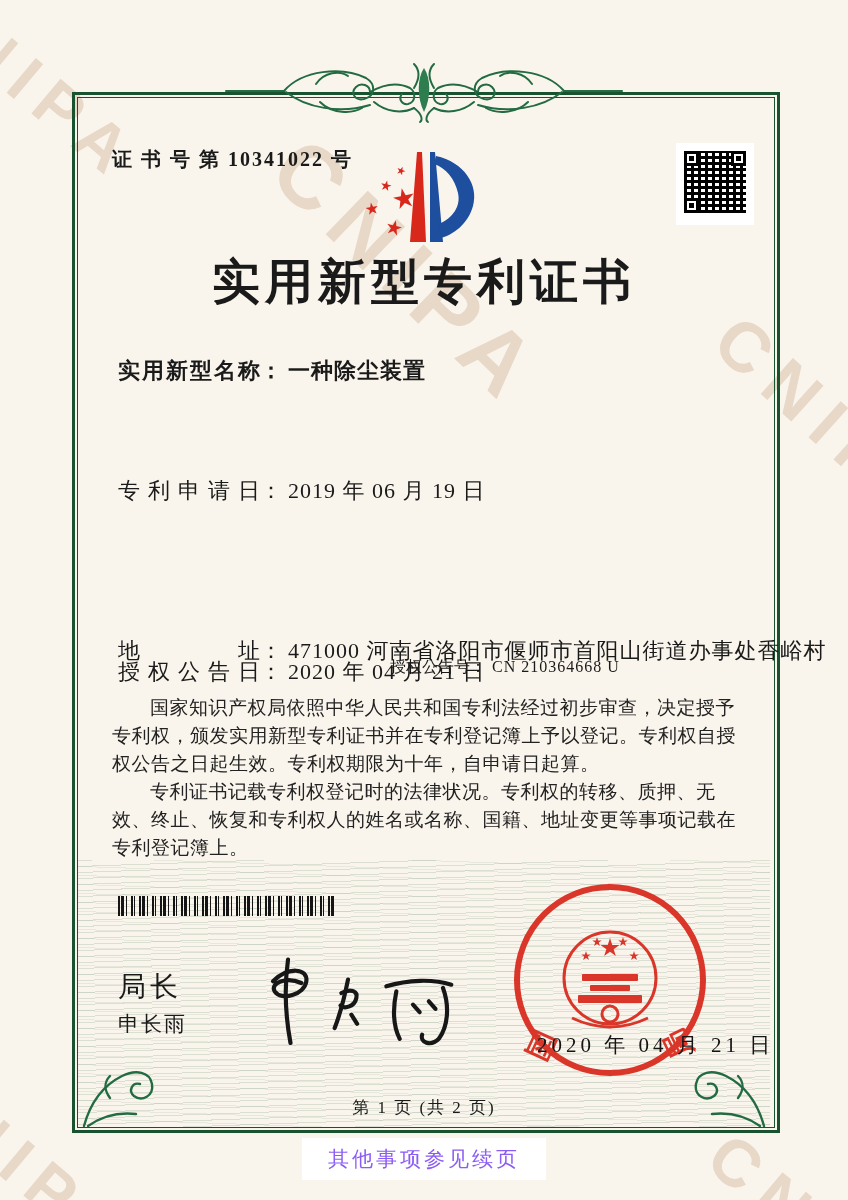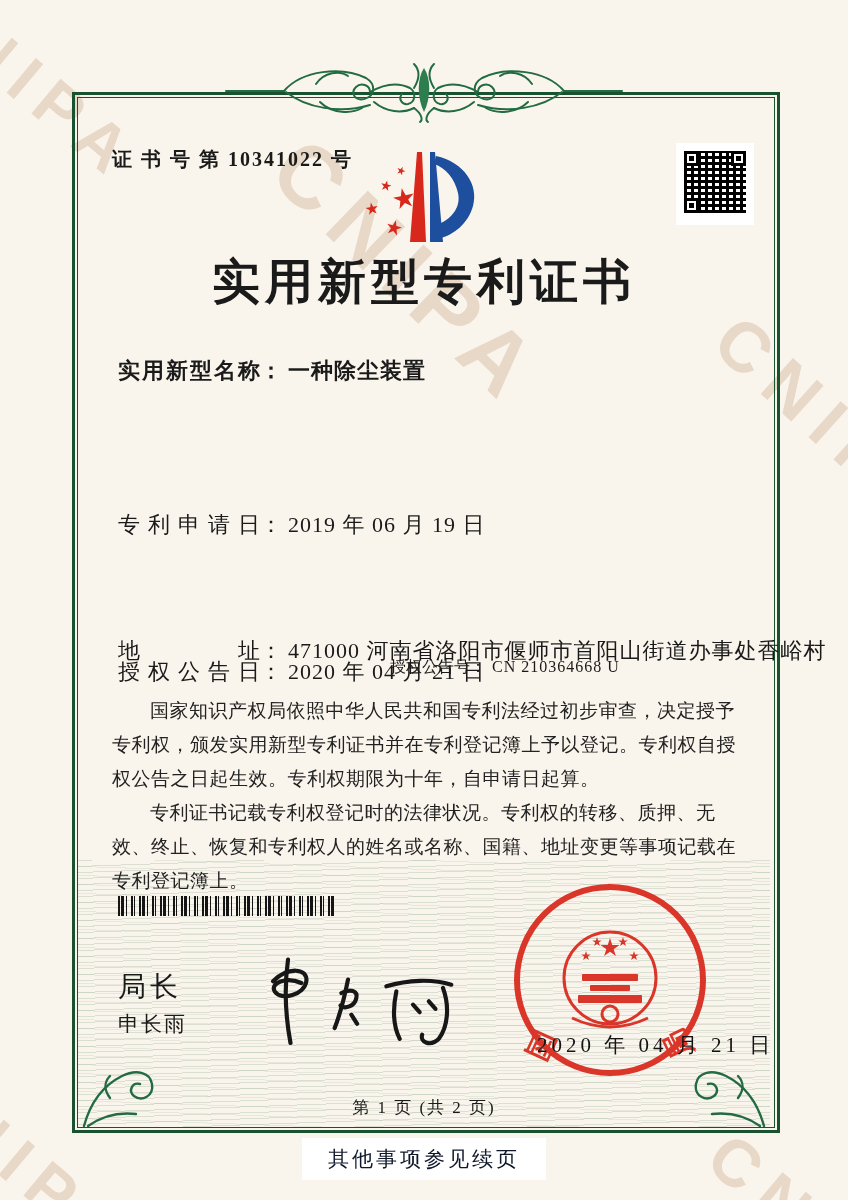--- a/index.html
+++ b/index.html
@@ -50,21 +50,21 @@
   .flabel{
     display:inline-block;width:142px;text-align:justify;text-align-last:justify;
     text-justify:inter-character;word-break:break-all;vertical-align:bottom;
   }
   .colon{display:inline-block;margin-right:6px;}
   .fvalue{letter-spacing:1px;}
   .grant-no{position:absolute;left:390px;font-size:16px;white-space:nowrap;}
   
   .bodytext{
     position:absolute;left:112px;top:694px;width:636px;
-    font-size:19px;line-height:34px;letter-spacing:0.5px;color:#222;
+    font-size:19px;line-height:28px;letter-spacing:0.5px;color:#222;
   }
   .bodytext p{margin:0;text-indent:2em;}
   
   .barcode{
     position:absolute;left:118px;top:896px;width:218px;height:20px;z-index:3;
     background:repeating-linear-gradient(90deg,
       #151515 0 2px, rgba(0,0,0,0) 2px 3px,
       #151515 3px 6px, rgba(0,0,0,0) 6px 8px,
       #151515 8px 9px, rgba(0,0,0,0) 9px 13px,
       #151515 13px 15px, rgba(0,0,0,0) 15px 16px,
@@ -75,21 +75,21 @@
   .signature{position:absolute;left:263px;top:948px;z-index:4;}
   
   .seal{position:absolute;left:508px;top:880px;z-index:5;opacity:0.93;}
   .seal-date{
     position:absolute;left:537px;top:1031px;z-index:6;
     font-size:21px;letter-spacing:4px;color:#141414;white-space:nowrap;
   }
   .page-info{position:absolute;left:0;top:1096px;width:100%;text-align:center;font-size:17px;letter-spacing:2px;z-index:3;}
   .footer-note{
     position:absolute;left:50%;top:1138px;transform:translateX(-50%);
-    background:#ffffff;padding:7px 26px;font-size:21px;letter-spacing:3px;z-index:3;color:#0f172a;
+    background:#ffffff;padding:7px 26px;font-size:21px;letter-spacing:3px;z-index:3;color:#8b5cf6;
   }
   svg{display:block;}
 </style>
 </head>
 <body>
 
 <svg width="0" height="0" style="position:absolute" aria-hidden="true">
   <defs>
     <path id="star" d="M0,-1 L0.2245,-0.309 L0.951,-0.309 L0.3633,0.118 L0.5878,0.809 L0,0.382 L-0.5878,0.809 L-0.3633,0.118 L-0.951,-0.309 L-0.2245,-0.309 Z"></path>
   </defs>
@@ -172,21 +172,21 @@
           <div></div>
         </div>
     </div>
   </div>
 
   <div class="doc-title">实用新型专利证书</div>
 
   <div class="row" style="top:356px;font-weight:bold;">
     <span class="flabel">实用新型名称</span><span class="colon">：</span><span class="fvalue">一种除尘装置</span>
   </div>
-  <div class="row" style="top:510px;">
+  <div class="row" style="top:476px;">
     <span class="flabel">专利申请日</span><span class="colon">：</span><span class="fvalue">2019 年 06 月 19 日</span>
   </div>
   <div class="row" style="top:636px;">
     <span class="flabel">地址</span><span class="colon">：</span><span class="fvalue">471000 河南省洛阳市偃师市首阳山街道办事处香峪村</span>
   </div>
   <div class="row" style="top:657px;">
     <span class="flabel">授权公告日</span><span class="colon">：</span><span class="fvalue">2020 年 04 月 21 日</span>
   </div>
   <div class="grant-no" style="top:657px;">
     <span>授权公告号</span><span class="colon">：</span><span class="fvalue">CN 210364668 U</span>

